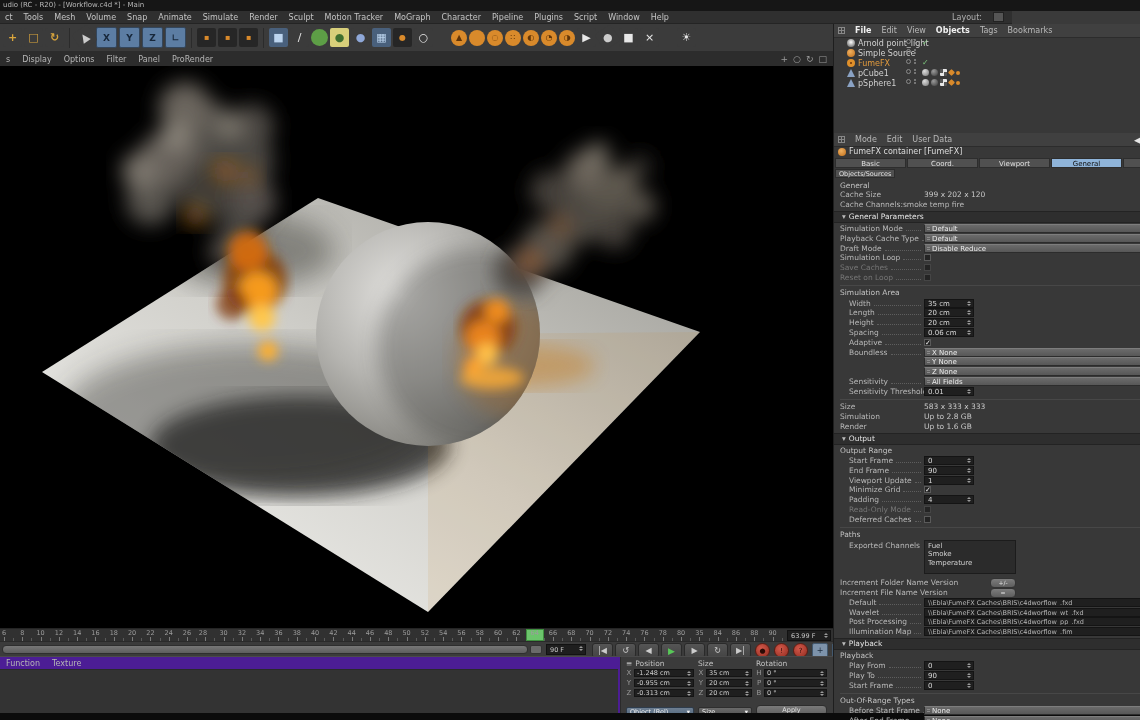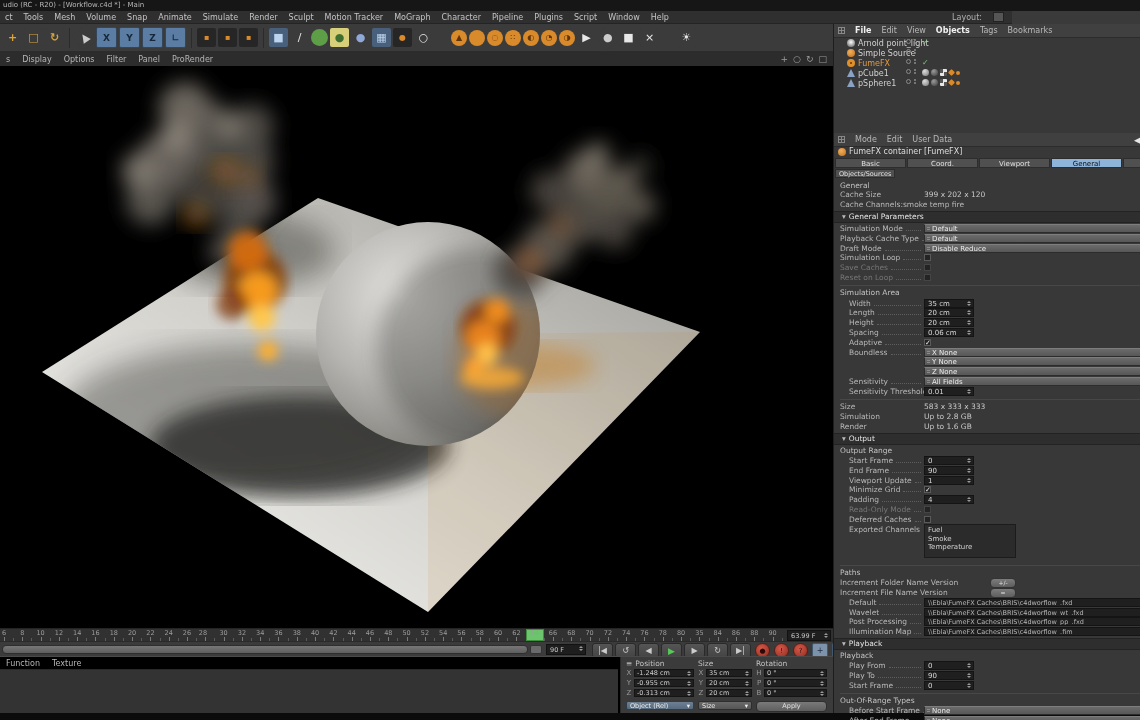--- a/index.html
+++ b/index.html
@@ -67,33 +67,33 @@
   .tpb.play{color:#58c858;font-size:9px;}
   .recb{width:13px;height:13px;border-radius:50%;background:radial-gradient(circle at 40% 35%,#d4584a,#8f2c20);
         border:1px solid #5f1b12;color:#2a0b06;font-size:7px;display:flex;align-items:center;justify-content:center;margin-left:2px;}
   .tgb{width:14px;height:13px;background:#7d93ab;border:1px solid #42586e;border-radius:2px;color:#1d2c3c;
        font-size:8px;display:flex;align-items:center;justify-content:center;margin-left:2px;}
   .tgb.plain{background:#4a4a4a;border-color:#2a2a2a;color:#ccc;}
   .tgb.key{background:#4a4a4a;border-color:#2a2a2a;}
   .keyglyph{width:5px;height:9px;background:#d98a2b;border-radius:2px;}
 
   
-  #bottompanel{left:0;top:656px;width:833px;height:57px;background:#000000;border-top:1px solid #4a4a4a;box-sizing:border-box;}
+  #bottompanel{left:0;top:656px;width:833px;height:57px;background:#4c1d95;border-top:1px solid #4a4a4a;box-sizing:border-box;}
   #fntabs{position:absolute;left:6px;top:2px;display:flex;gap:12px;font-size:8px;color:#b5b5b5;}
   #fnarea{position:absolute;left:0;top:12px;width:618px;height:44px;background:#333;border-top:1px solid #2a2a2a;}
   #coords{position:absolute;left:620px;top:0;width:213px;height:57px;background:#3b3b3b;border-left:1px solid #2a2a2a;
           box-sizing:border-box;padding:2px 3px 0 5px;}
   #coords .hdr{display:flex;font-size:7.5px;color:#c0c0c0;height:9px;}
   .ccol{display:flex;flex-direction:column;gap:1px;}
   .crow{display:flex;align-items:center;gap:2px;height:9px;}
   .caxis{width:6px;color:#999;font-size:7px;text-align:center;}
   .cfield{flex:1;height:8px;background:#1f1f1f;border:1px solid #141414;color:#ccc;font-size:6.5px;
           line-height:7px;padding-left:2px;box-sizing:border-box;position:relative;}
   .cfield .spin{right:1px;top:1px;}
-  .cfoot{height:15px;margin-top:3px;font-size:6.5px;display:flex;align-items:flex-start;}
+  .cfoot{height:15px;margin-top:3px;font-size:6.5px;display:flex;align-items:flex-end;}
   .cdrop{flex:1;background:linear-gradient(#6e7f92,#566b80);border:1px solid #2e3c4c;border-radius:2px;color:#eee;
          padding:0 3px;height:9px;line-height:8px;box-sizing:border-box;display:flex;justify-content:space-between;}
   .cdrop.gray{background:linear-gradient(#6a6a6a,#555);border-color:#2e2e2e;}
   .capply{flex:1;background:linear-gradient(#7a7a7a,#5e5e5e);border:1px solid #2e2e2e;border-radius:4px;color:#e0e0e0;
           height:9px;line-height:8px;text-align:center;}
 
   #statusbar{left:0;top:713px;width:1140px;height:7px;background:#0b0b0b;}
 
   
   #rightpanel{left:833px;top:24px;width:307px;height:689px;background:#383838;border-left:1px solid #1e1e1e;box-sizing:border-box;}
@@ -882,33 +882,33 @@
           </span>
           <span class="achk"></span>
         </div>
         <div class="arow indent ">
           <span class="albl">
             <span class="t">Deferred Caches</span>
             <span class="lead"></span>
           </span>
           <span class="achk"></span>
         </div>
+        <div class="arow rule agroup">
+          <span>Paths</span>
+        </div>
         <div class="arow indent tall">
           <span class="albl">
             <span class="t">Exported Channels</span>
           </span>
           <span class="alist">
             <div>Fuel</div>
             <div>Smoke</div>
             <div>Temperature</div>
           </span>
         </div>
-        <div class="arow rule agroup">
-          <span>Paths</span>
-        </div>
         <div class="arow ">
           <span class="albl" style="flex: 0 0 150px;">
             <span class="t">Increment Folder Name Version</span>
           </span>
           <span class="abtn">+/-</span>
         </div>
         <div class="arow ">
           <span class="albl" style="flex: 0 0 150px;">
             <span class="t">Increment File Name Version</span>
           </span>

